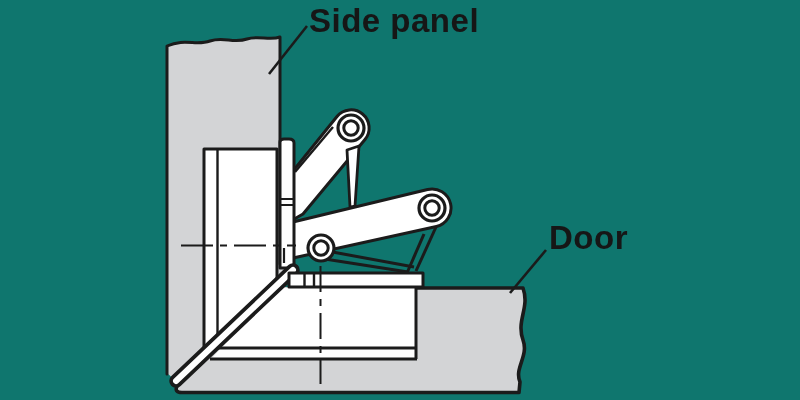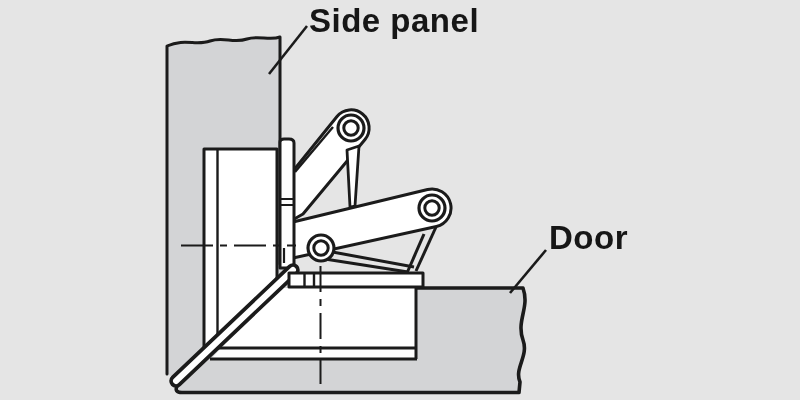--- a/index.html
+++ b/index.html
@@ -1,16 +1,16 @@
 <!DOCTYPE html>
 <html><head>
 <meta charset="utf-8">
 <style>
   html,body{margin:0;padding:0;background:#ffffff;}
-  .stage{width:800px;height:400px;position:relative;background:#e5e5e5;overflow:hidden;}
+  .stage{width:800px;height:400px;position:relative;background:#0f766e;overflow:hidden;}
   svg{display:block;}
   .label{font-family:"Liberation Sans","DejaVu Sans",sans-serif;font-weight:bold;font-size:33px;letter-spacing:.5px;fill:#161616;}
 </style>
 </head>
 <body>
 
 <div class="stage">
 <svg width="800" height="400" viewBox="0 0 800 400">
 
   <g>

